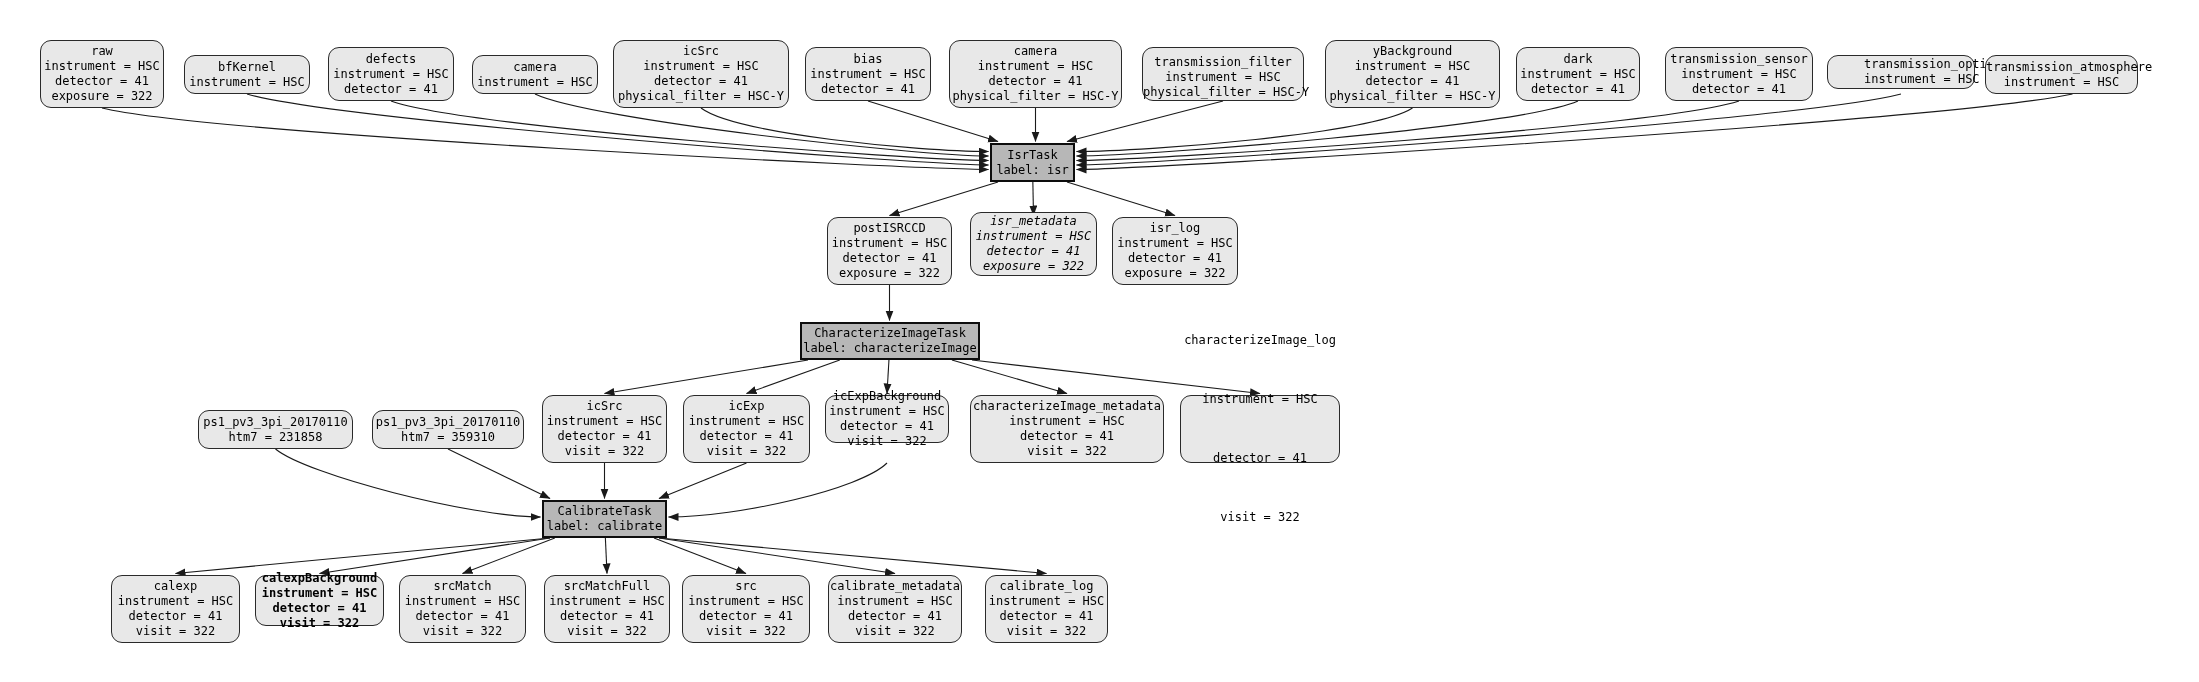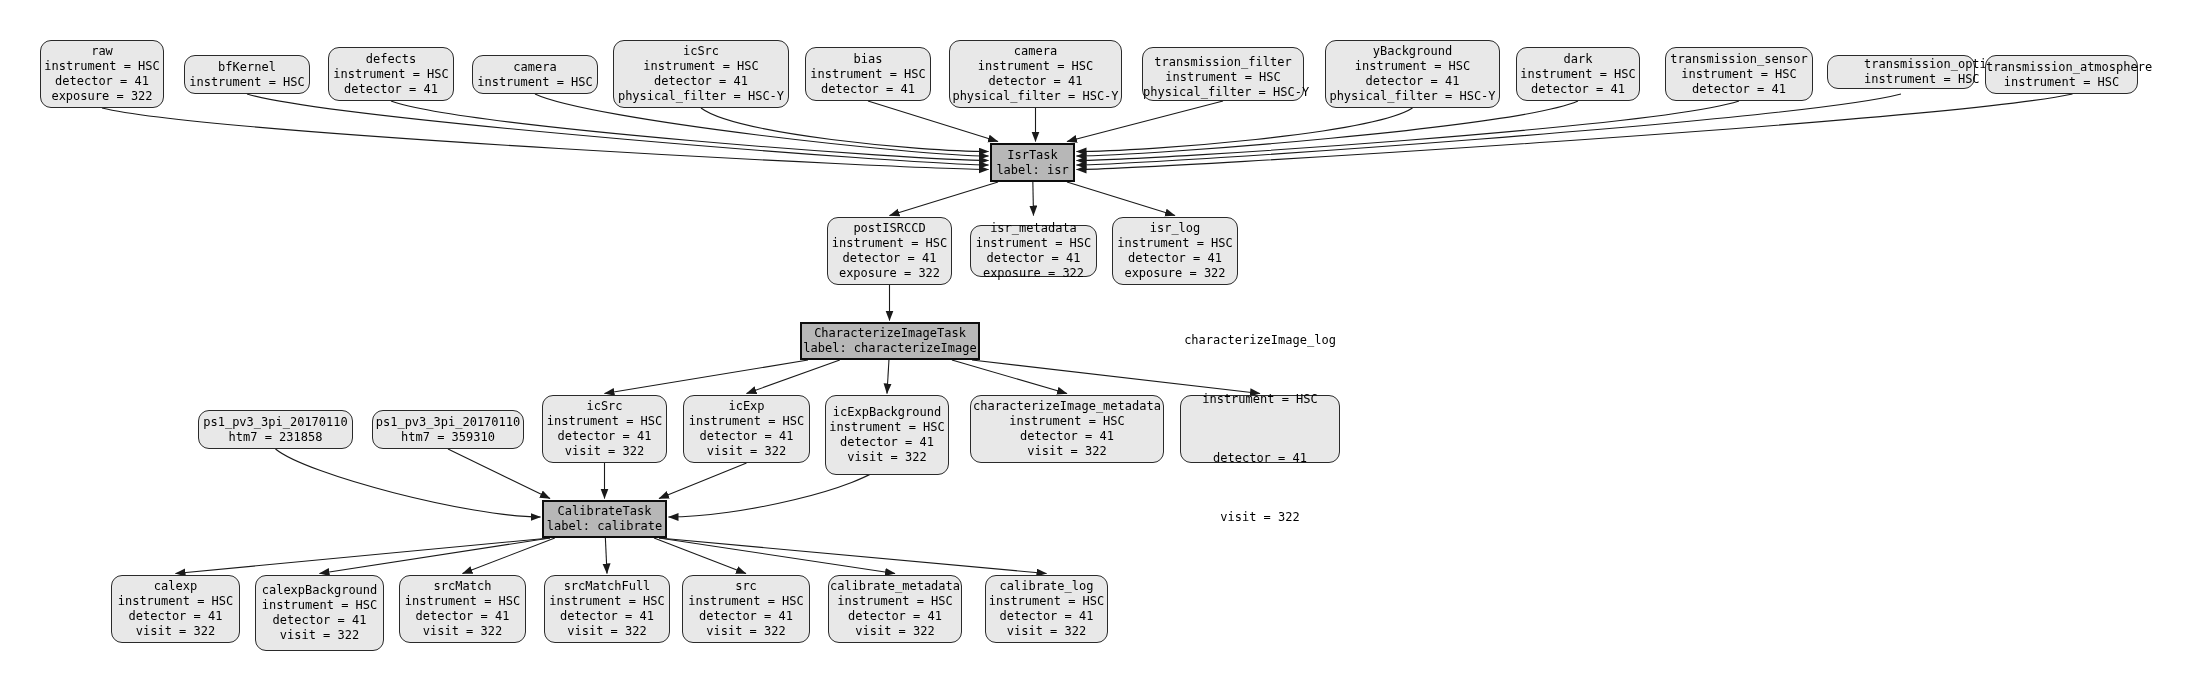--- a/index.html
+++ b/index.html
@@ -163,21 +163,21 @@
       <div class="node task" style="left: 990px; top: 143px; width: 85px; height: 39px;">
         <div class="line">IsrTask</div>
         <div class="line">label: isr</div>
       </div>
       <div class="node dataset" style="left: 827px; top: 217px; width: 125px; height: 68px;">
         <div class="line">postISRCCD</div>
         <div class="line">instrument = HSC</div>
         <div class="line">detector = 41</div>
         <div class="line">exposure = 322</div>
       </div>
-      <div class="node dataset" style="left: 970px; top: 225px; width: 127px; height: 52px;">
+      <div class="node dataset" style="left: 970px; top: 212px; width: 127px; height: 64px; font-style: italic;">
         <div class="line">isr_metadata</div>
         <div class="line">instrument = HSC</div>
         <div class="line">detector = 41</div>
         <div class="line">exposure = 322</div>
       </div>
       <div class="node dataset" style="left: 1112px; top: 217px; width: 126px; height: 68px;">
         <div class="line">isr_log</div>
         <div class="line">instrument = HSC</div>
         <div class="line">detector = 41</div>
         <div class="line">exposure = 322</div>
@@ -199,21 +199,21 @@
         <div class="line">instrument = HSC</div>
         <div class="line">detector = 41</div>
         <div class="line">visit = 322</div>
       </div>
       <div class="node dataset" style="left: 683px; top: 395px; width: 127px; height: 68px;">
         <div class="line">icExp</div>
         <div class="line">instrument = HSC</div>
         <div class="line">detector = 41</div>
         <div class="line">visit = 322</div>
       </div>
-      <div class="node dataset" style="left: 825px; top: 395px; width: 124px; height: 80px;">
+      <div class="node dataset" style="left: 825px; top: 395px; width: 124px; height: 48px;">
         <div class="line">icExpBackground</div>
         <div class="line">instrument = HSC</div>
         <div class="line">detector = 41</div>
         <div class="line">visit = 322</div>
       </div>
       <div class="node dataset" style="left: 970px; top: 395px; width: 194px; height: 68px;">
         <div class="line">characterizeImage_metadata</div>
         <div class="line">instrument = HSC</div>
         <div class="line">detector = 41</div>
         <div class="line">visit = 322</div>
@@ -227,21 +227,21 @@
       <div class="node task" style="left: 542px; top: 500px; width: 125px; height: 38px;">
         <div class="line">CalibrateTask</div>
         <div class="line">label: calibrate</div>
       </div>
       <div class="node dataset" style="left: 111px; top: 575px; width: 129px; height: 68px;">
         <div class="line">calexp</div>
         <div class="line">instrument = HSC</div>
         <div class="line">detector = 41</div>
         <div class="line">visit = 322</div>
       </div>
-      <div class="node dataset" style="left: 255px; top: 575px; width: 129px; height: 76px;">
+      <div class="node dataset" style="left: 255px; top: 575px; width: 129px; height: 51px; font-weight: bold;">
         <div class="line">calexpBackground</div>
         <div class="line">instrument = HSC</div>
         <div class="line">detector = 41</div>
         <div class="line">visit = 322</div>
       </div>
       <div class="node dataset" style="left: 399px; top: 575px; width: 127px; height: 68px;">
         <div class="line">srcMatch</div>
         <div class="line">instrument = HSC</div>
         <div class="line">detector = 41</div>
         <div class="line">visit = 322</div>

